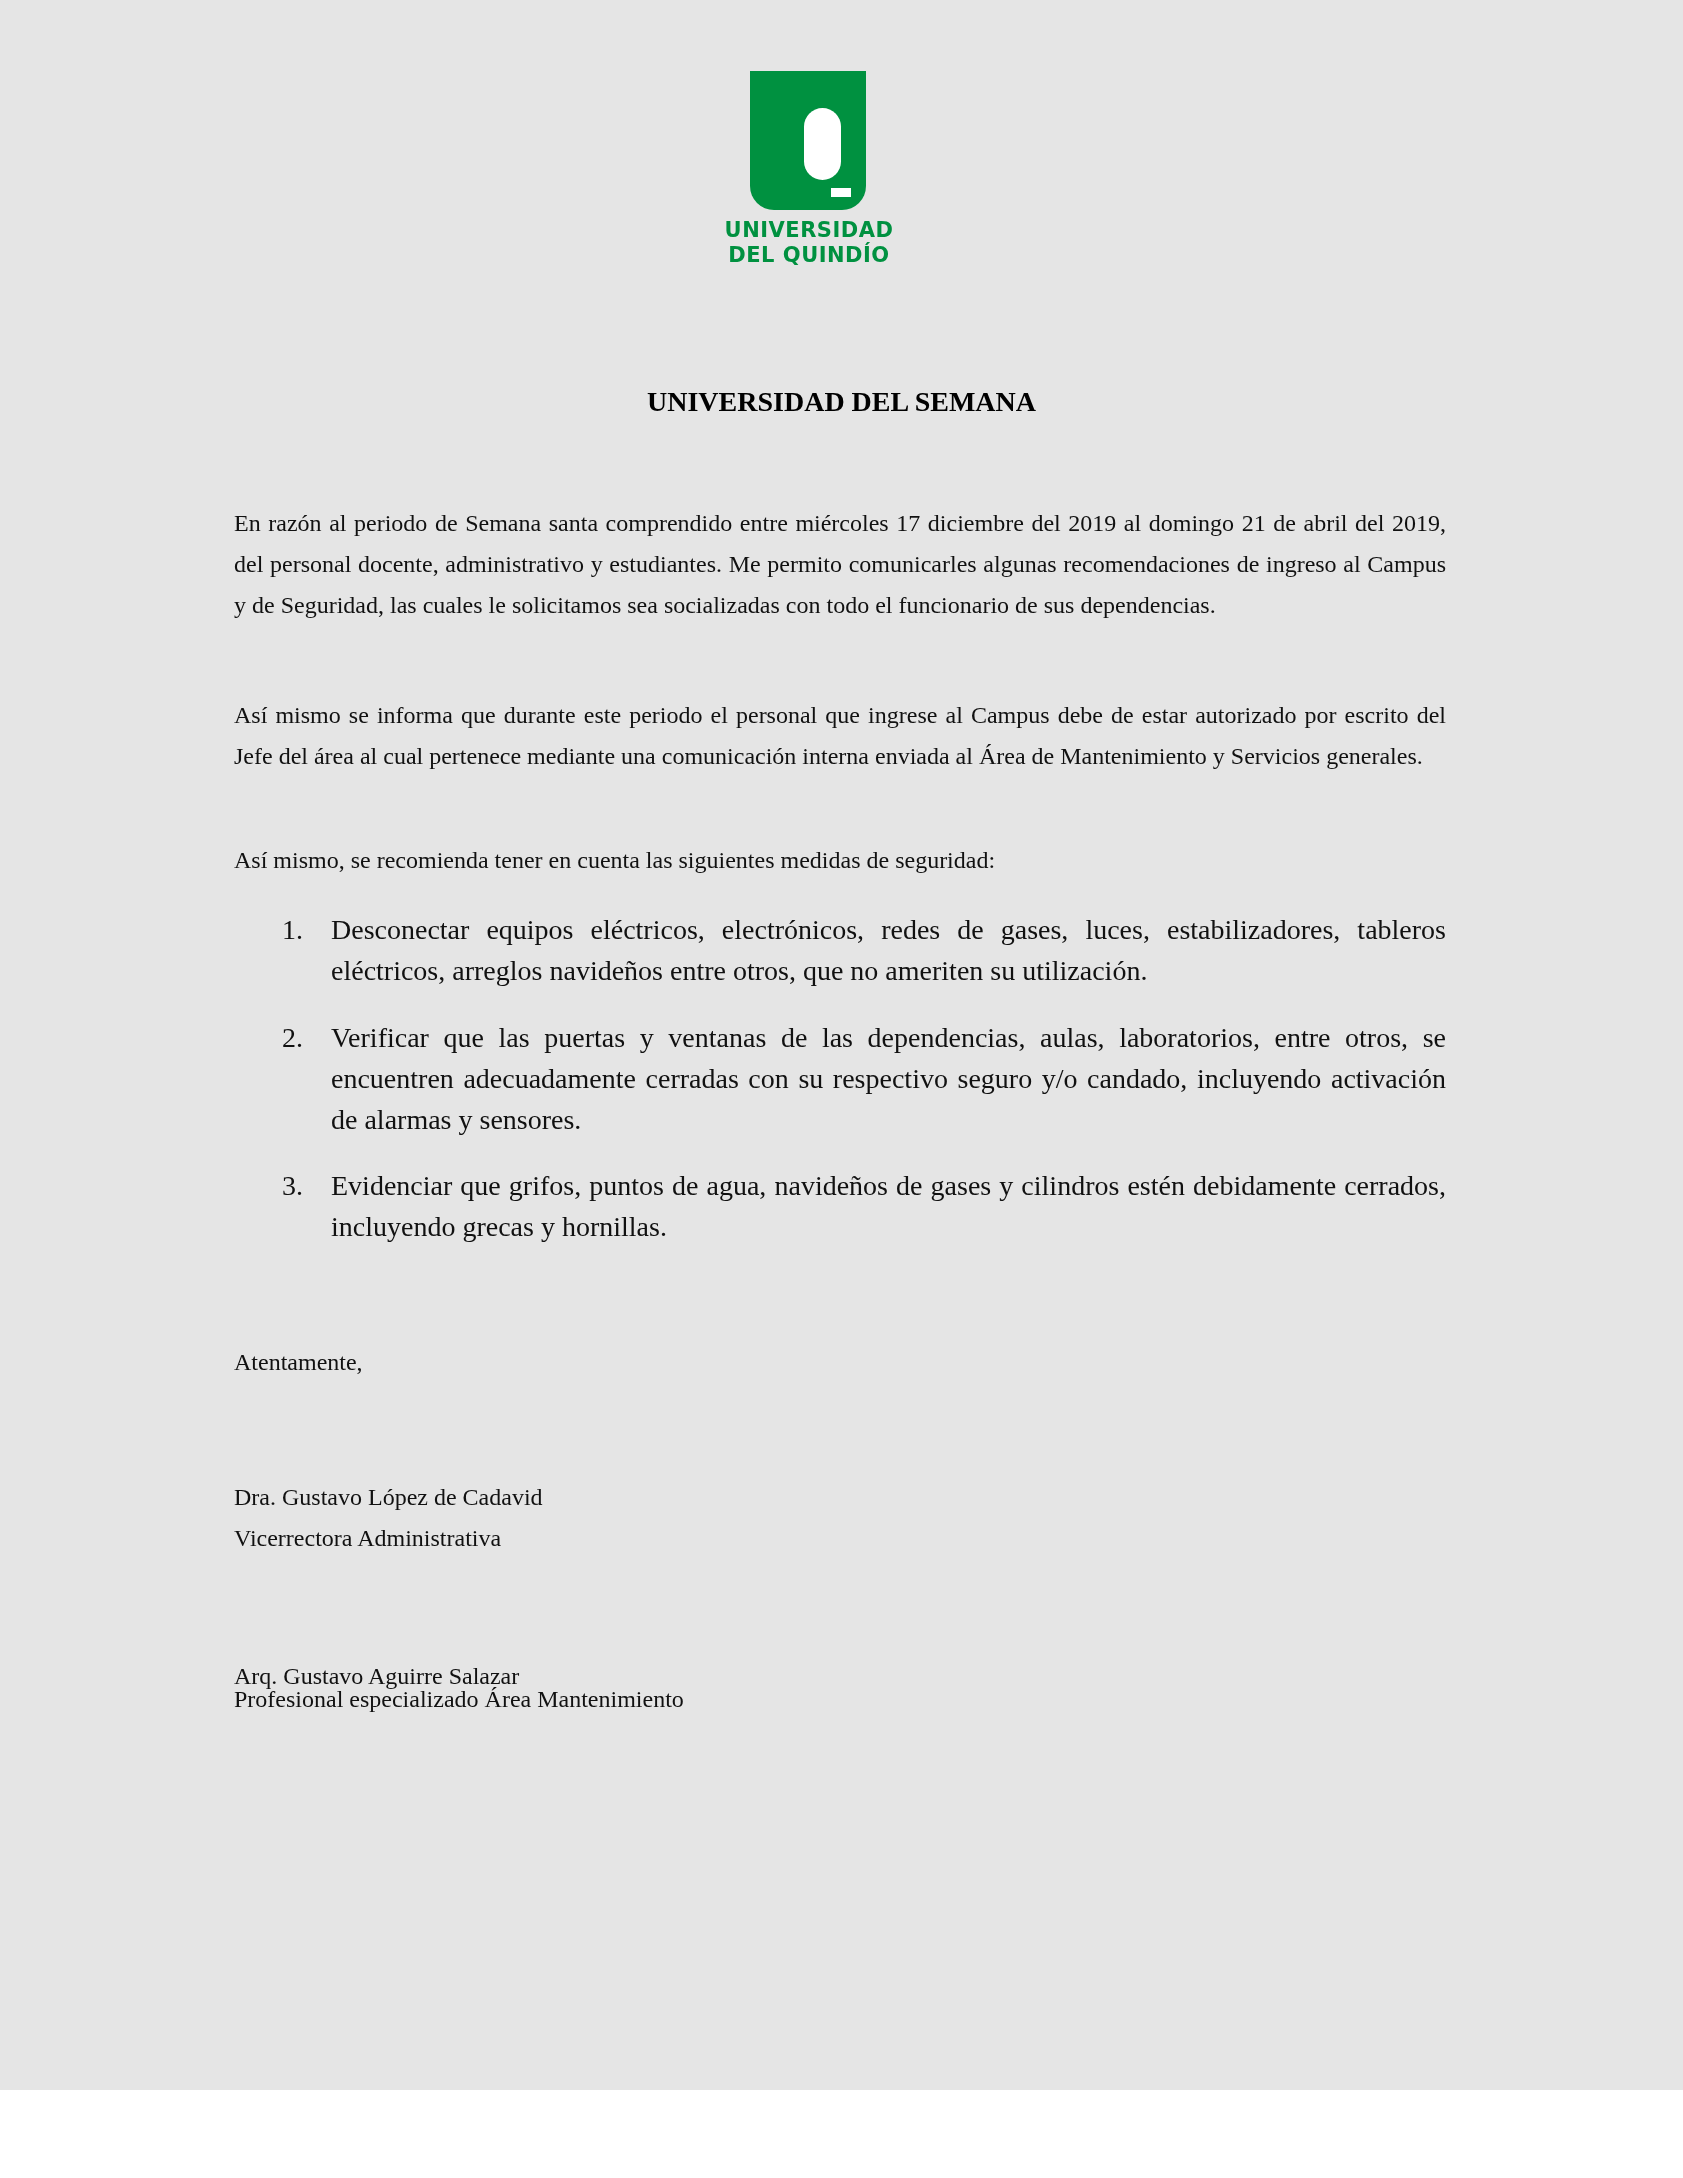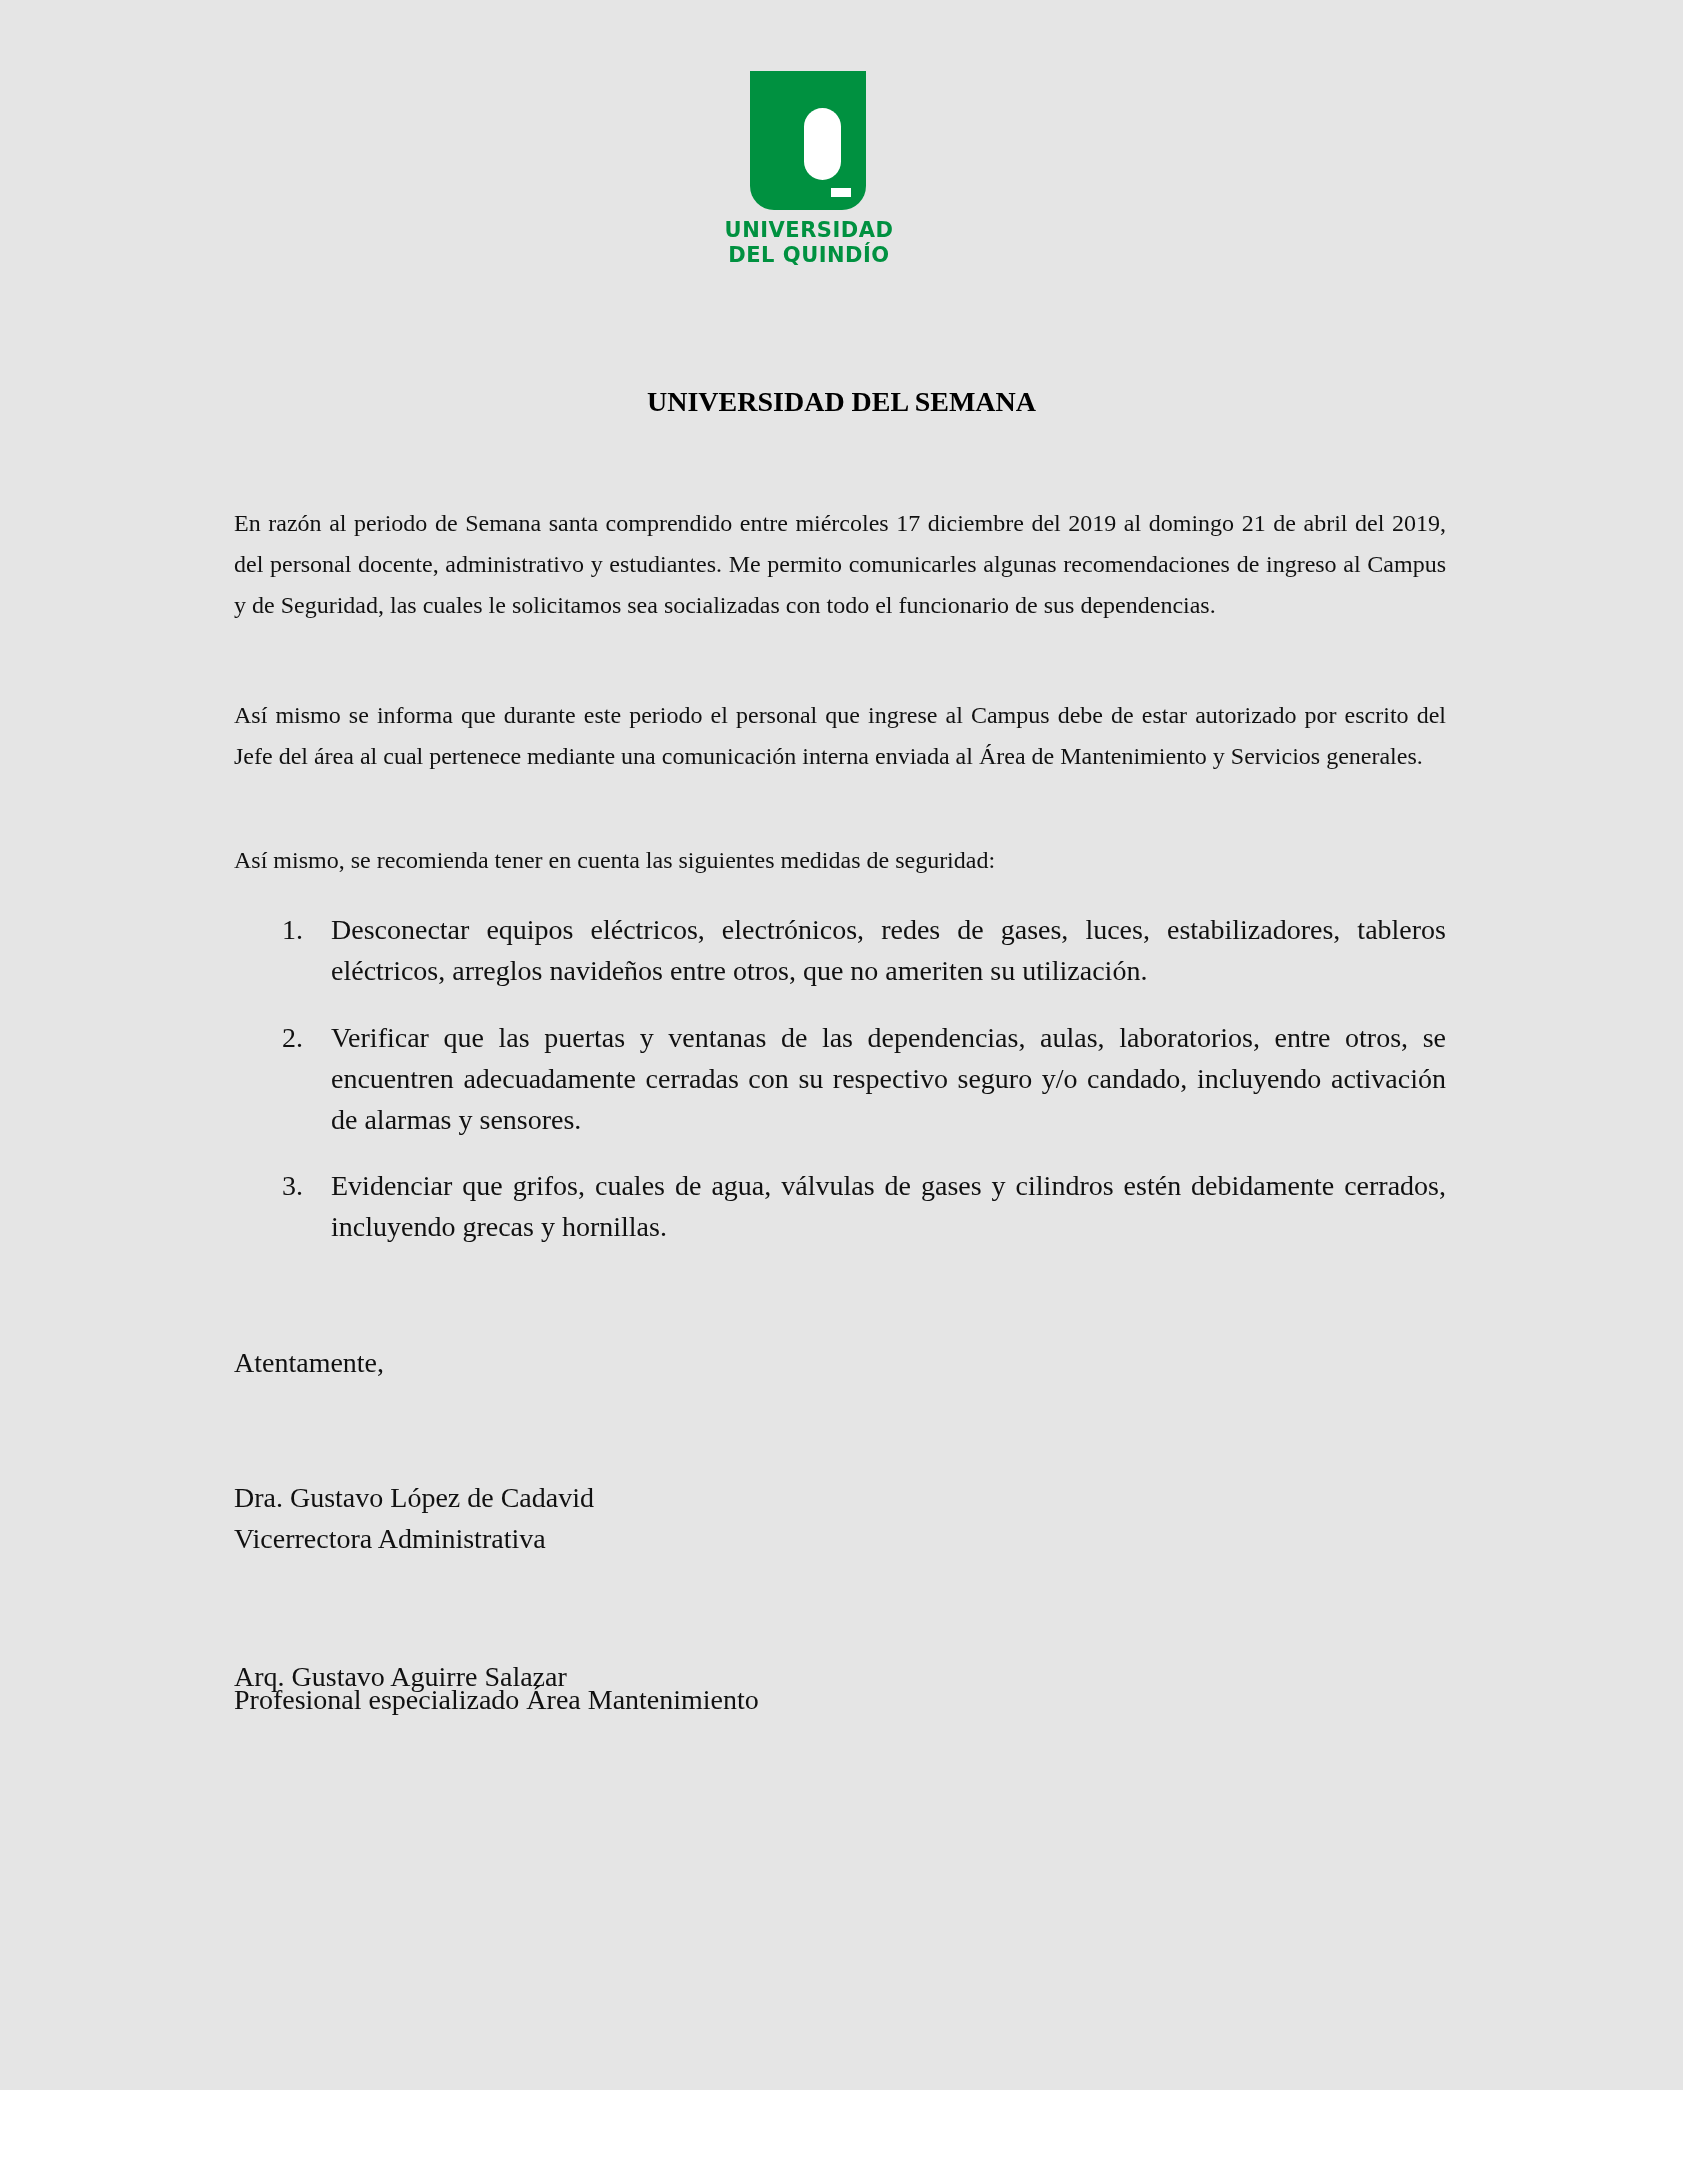--- a/index.html
+++ b/index.html
@@ -133,21 +133,21 @@
   .item3 { top: 1165px; }
 
   .closing { top: 1342px; }
   .sig1-name { top: 1477px; }
   .sig1-role { top: 1518px; }
   .sig2-name { top: 1638px; margin-top: 18px; }
   .sig2-role { top: 1679px; }
   .plain {
     position: absolute;
     left: 234px;
-    font-size: 28px;
+    font-size: 24px;
     line-height: 41px;
     color: #111;
     white-space: nowrap;
   }
 </style>
 </head>
 <body>
 
 <div class="page">
 
@@ -170,21 +170,21 @@
     <li class="list-item item1">
       <span class="list-num">1.</span>
       <span class="list-text">Desconectar equipos eléctricos, electrónicos, redes de gases, luces, estabilizadores, tableros eléctricos, arreglos navideños entre otros, que no ameriten su utilización.</span>
     </li>
     <li class="list-item item2">
       <span class="list-num">2.</span>
       <span class="list-text">Verificar que las puertas y ventanas de las dependencias, aulas, laboratorios, entre otros, se encuentren adecuadamente cerradas con su respectivo seguro y/o candado, incluyendo activación de alarmas y sensores.</span>
     </li>
     <li class="list-item item3">
       <span class="list-num">3.</span>
-      <span class="list-text">Evidenciar que grifos, cuales de agua, válvulas de gases y cilindros estén debidamente cerrados, incluyendo grecas y hornillas.</span>
+      <span class="list-text">Evidenciar que grifos, puntos de agua, navideños de gases y cilindros estén debidamente cerrados, incluyendo grecas y hornillas.</span>
     </li>
   </ol>
 
   <div class="plain closing">Atentamente,</div>
 
   <div class="plain sig1-name">Dra. Gustavo López de Cadavid</div>
   <div class="plain sig1-role">Vicerrectora Administrativa</div>
 
   <div class="plain sig2-name">Arq. Gustavo Aguirre Salazar</div>
   <div class="plain sig2-role">Profesional especializado Área Mantenimiento</div>

